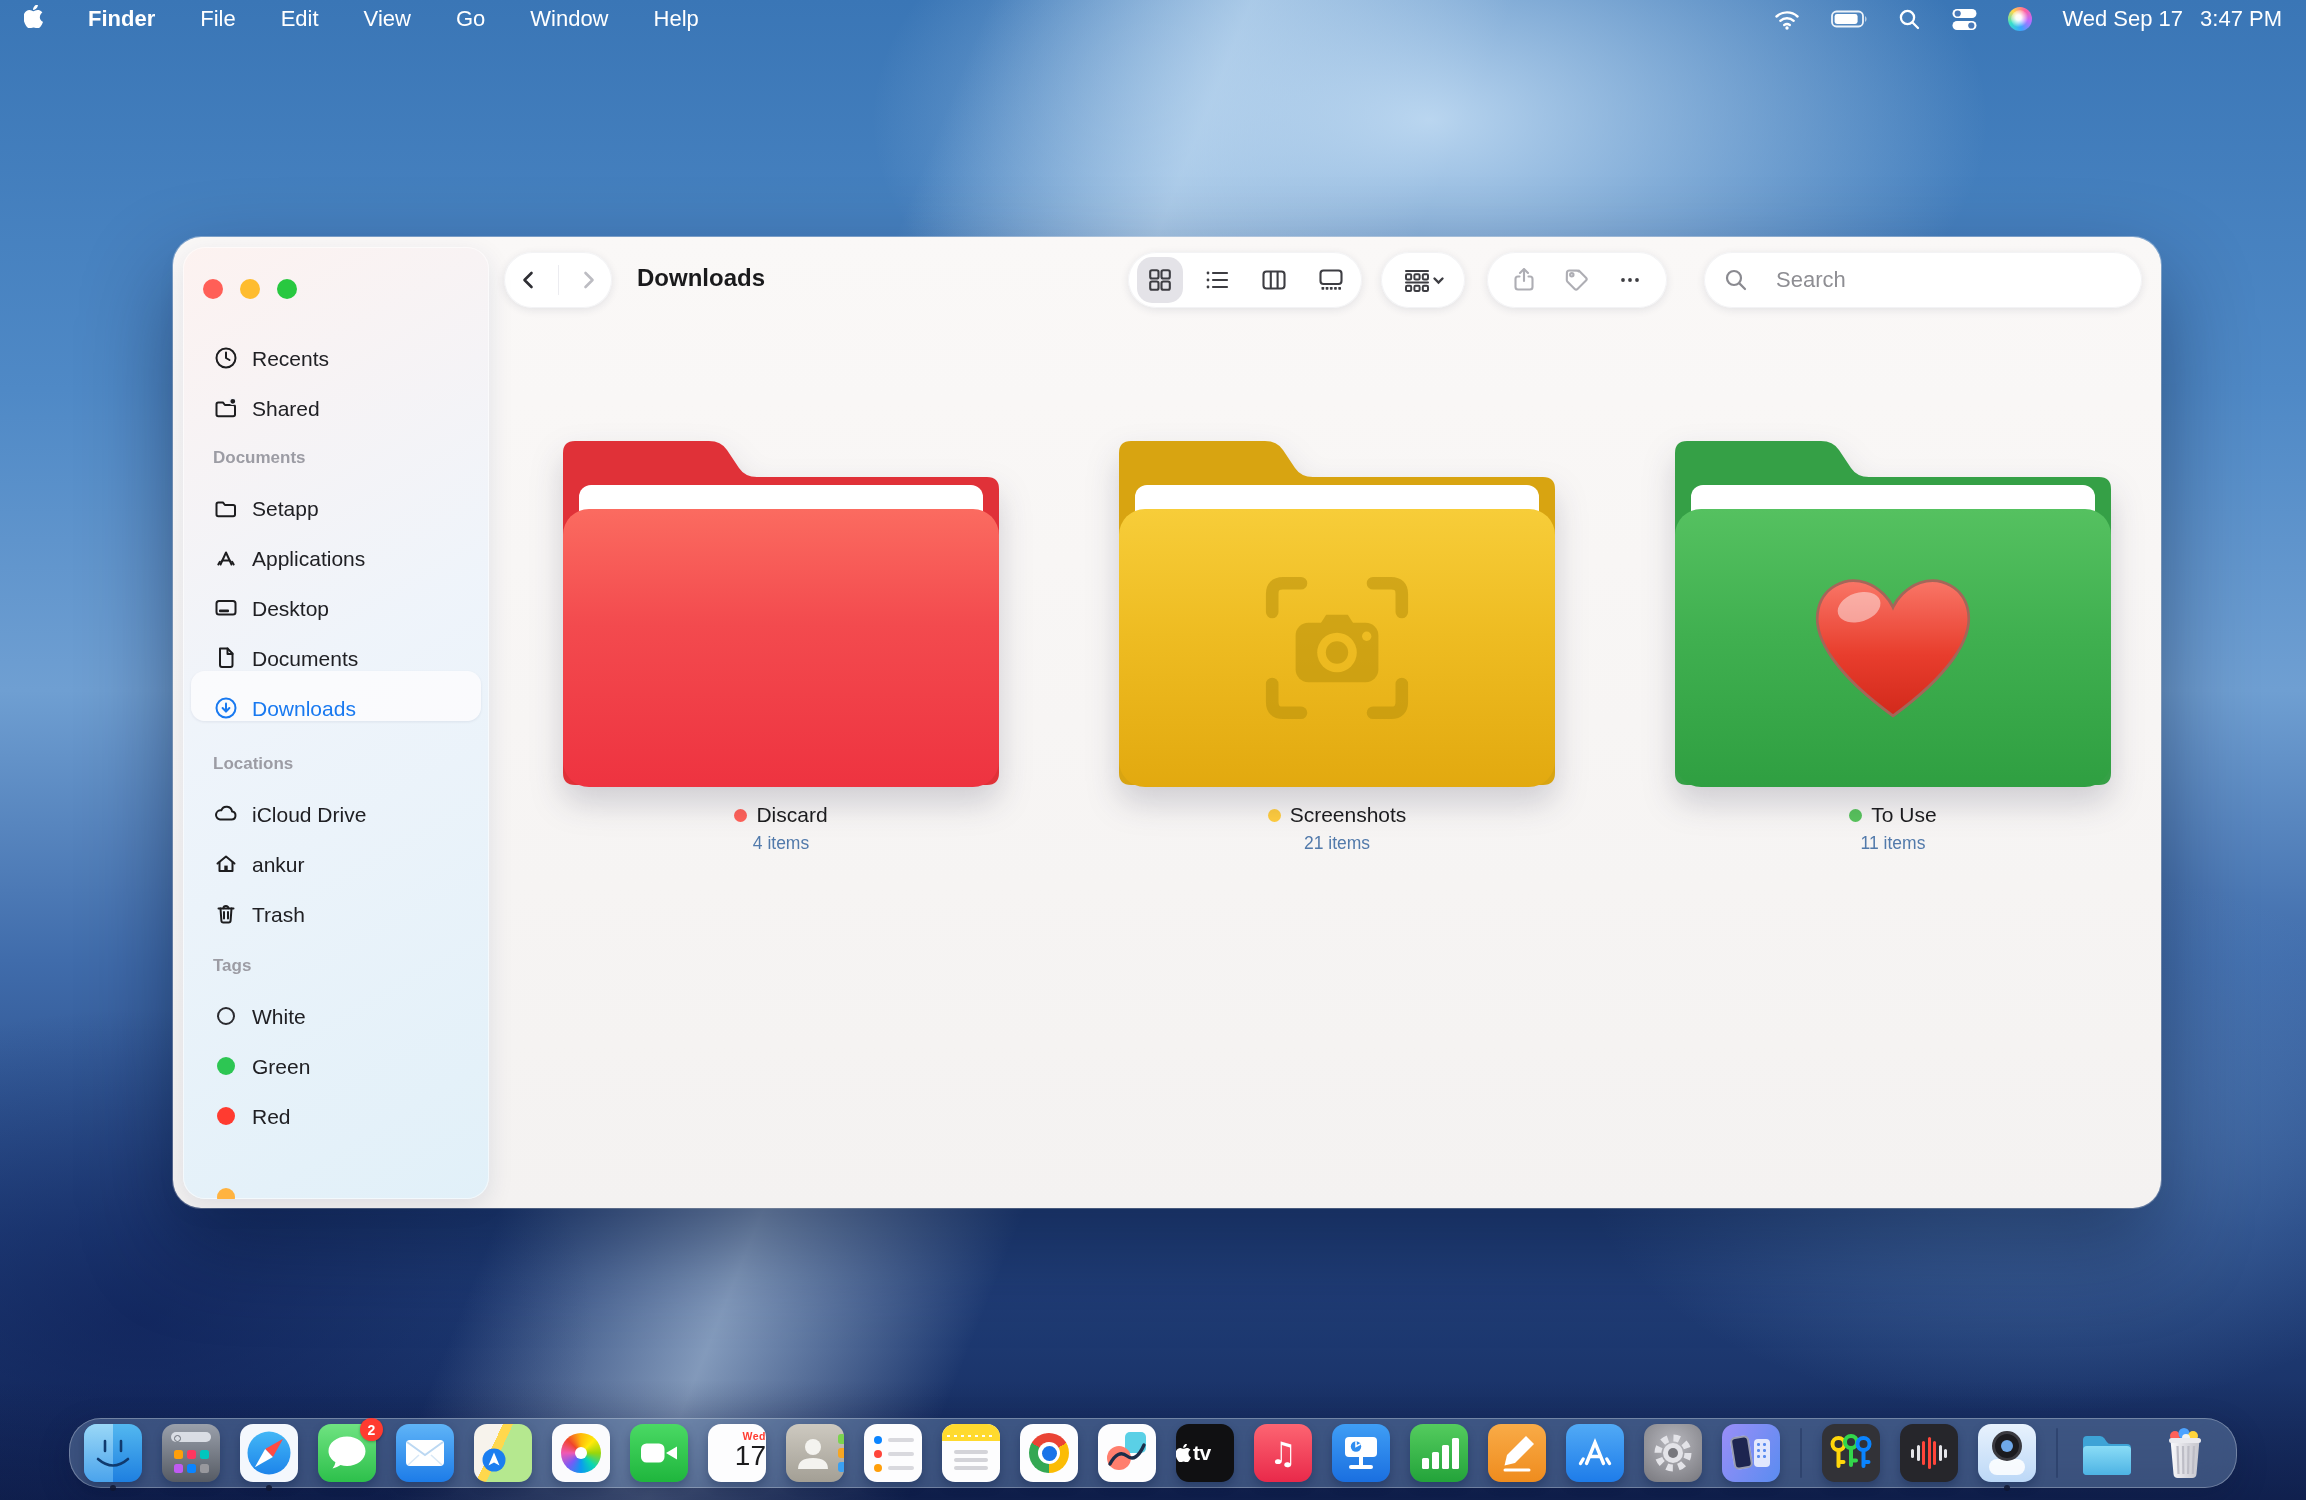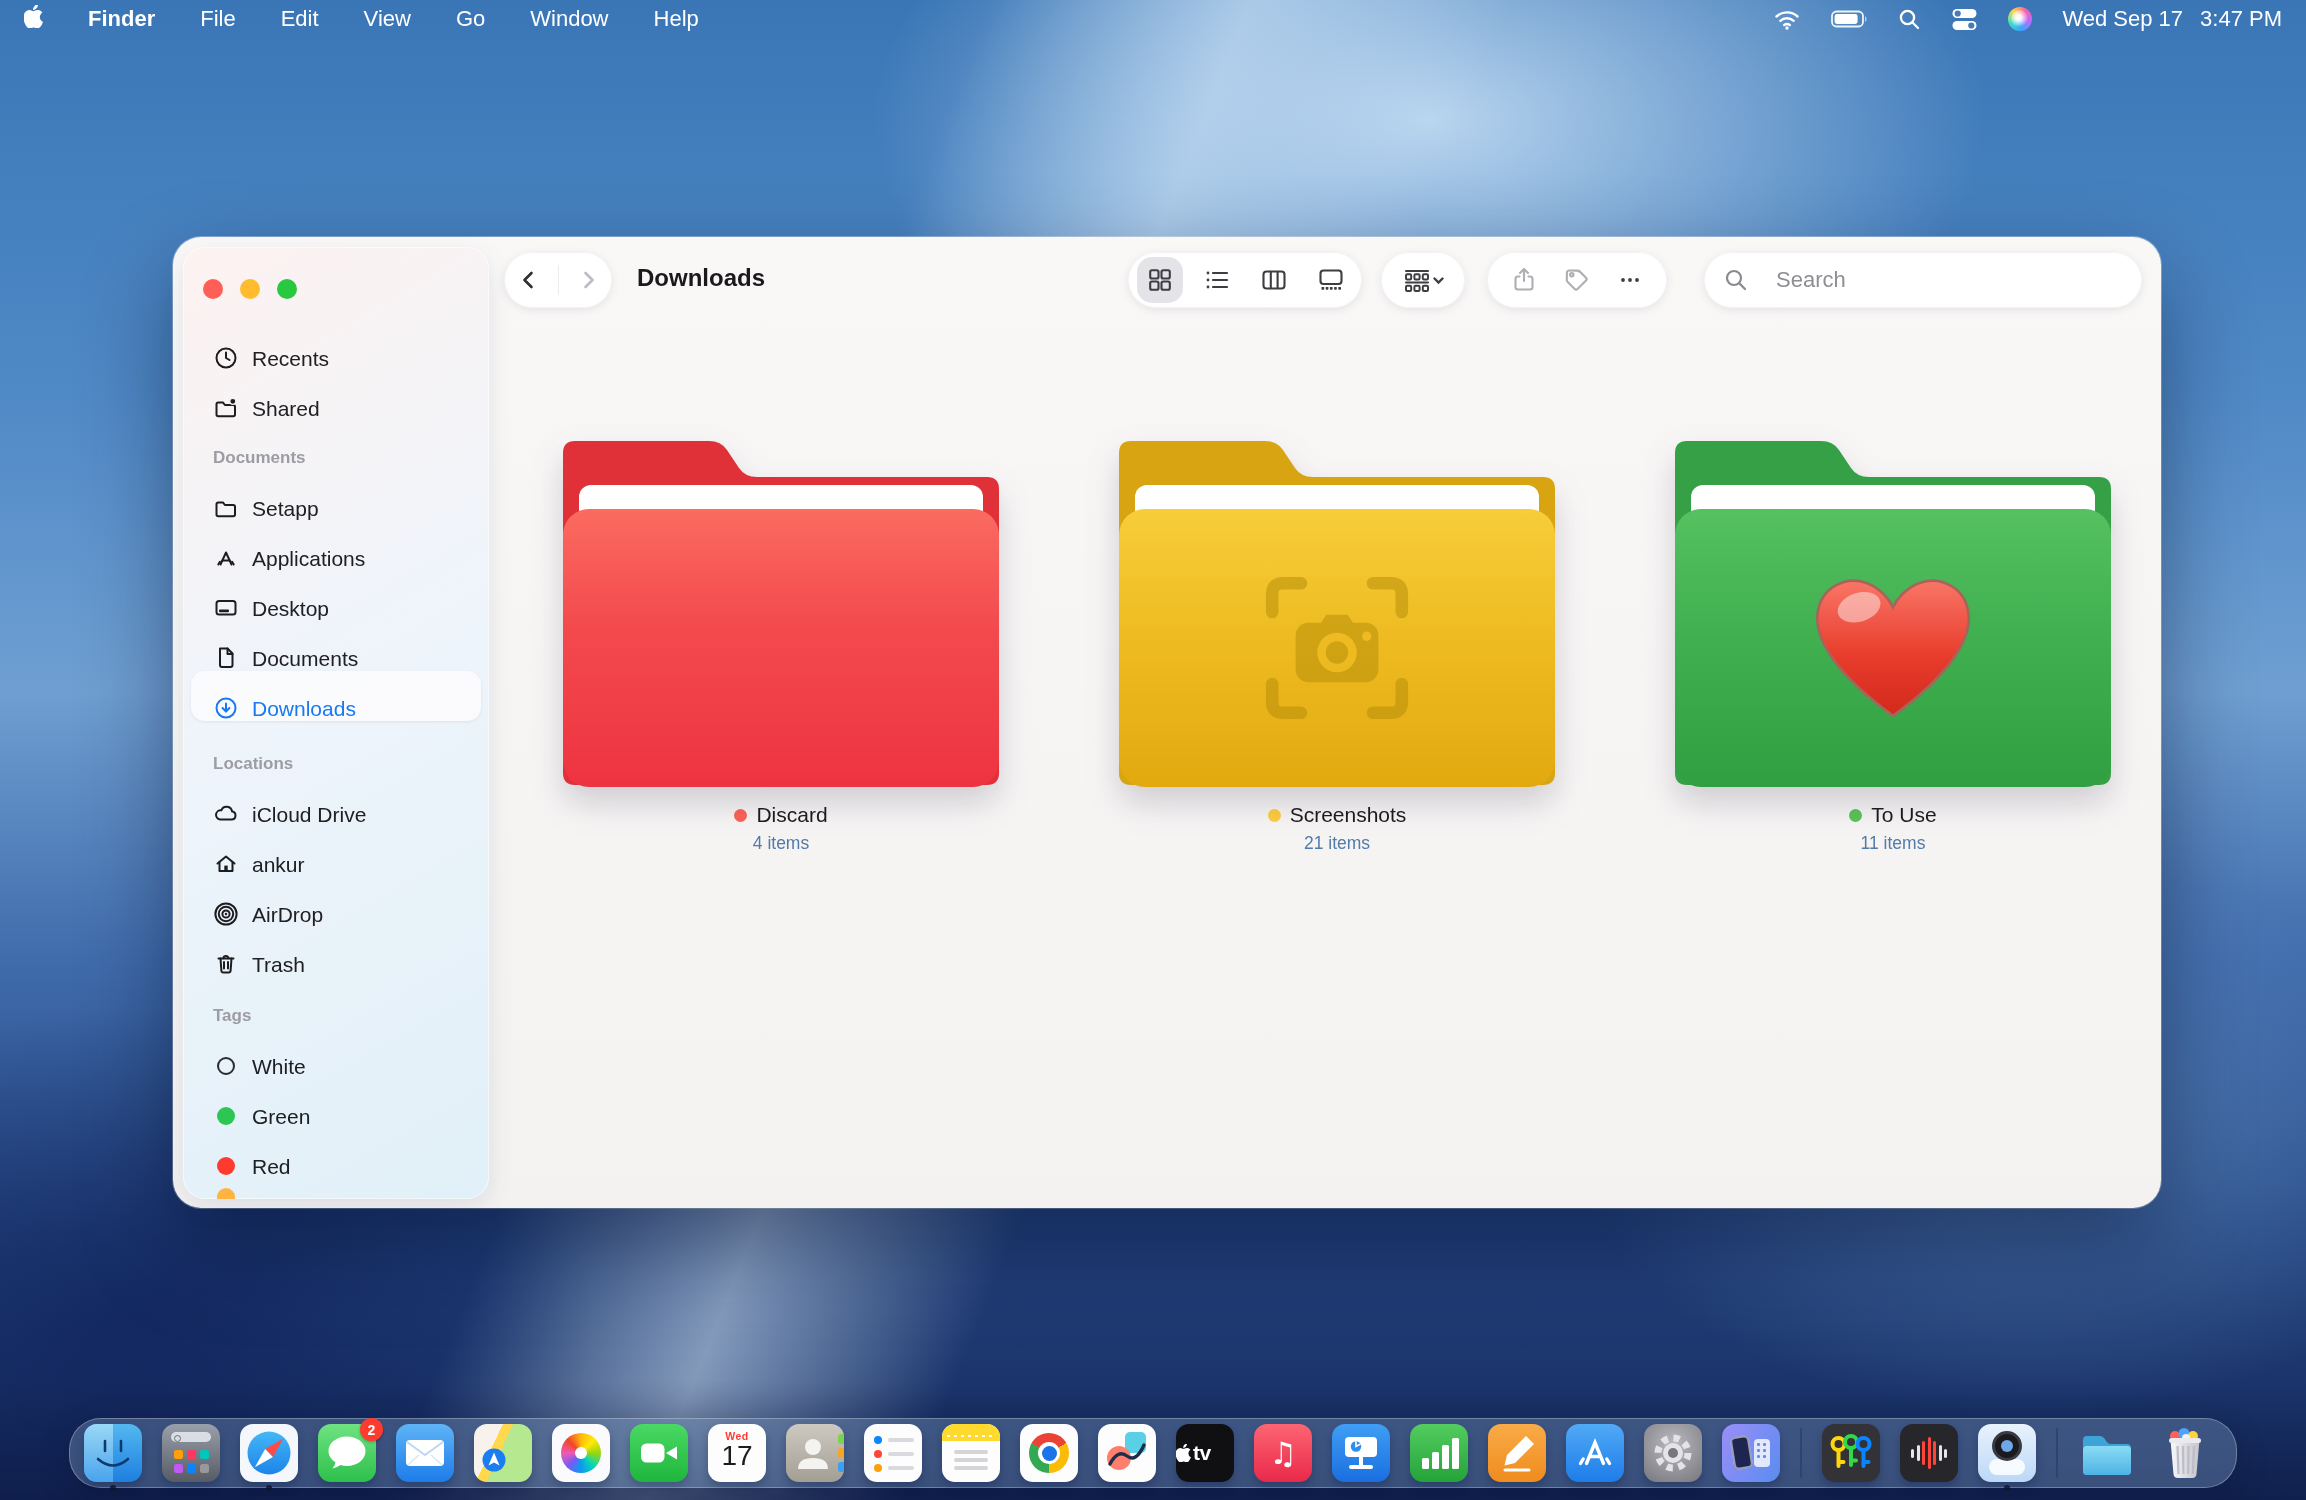--- a/index.html
+++ b/index.html
@@ -119,21 +119,21 @@
   .lp-dot{position:absolute;width:9px;height:9px;border-radius:2.5px}
   .i-safari{background:#f4f8fd}
   .i-msg{background:linear-gradient(180deg,#6fe381,#2dc04b)}
   .i-mail{background:linear-gradient(180deg,#5fb4f7,#1d7ce8)}
   .i-maps{background:linear-gradient(115deg,#f7f3ec 0 34%,#ffd84d 34% 46%,#b5e88f 46% 100%)}
   .i-photos{background:#fbfbfd}
   .ph-flower{position:absolute;left:9px;top:9px;width:40px;height:40px;border-radius:50%;
     background:conic-gradient(#ffba0a,#ffe90a,#9ad60a,#0ad6b4,#0a9af0,#7a5af5,#f05ab4,#f0452a,#ffba0a)}
   .ph-flower::after{content:"";position:absolute;left:14px;top:14px;width:12px;height:12px;border-radius:50%;background:#fff}
   .i-ft{background:linear-gradient(180deg,#4ad964,#1fb63d)}
-  .i-cal{background:#fdfdfe;text-align:center}
+  .i-cal{background:#fdfdfe;text-align:right}
   .cal-wd{position:absolute;top:6px;left:0;right:0;font-size:10.5px;font-weight:700;color:#ff3b30;letter-spacing:.5px}
   .cal-day{position:absolute;top:16px;left:0;right:0;font-size:28px;font-weight:300;color:#1c1c1e}
   .i-cont{background:linear-gradient(180deg,#cdc9c0,#a39f95)}
   .ct-tab{position:absolute;right:0;width:6px;height:10px}
   .i-rem{background:#fdfdfe}
   .rm-dot{position:absolute;left:10px;width:8px;height:8px;border-radius:50%}
   .rm-line{position:absolute;left:24px;width:26px;height:4px;border-radius:2px;background:#d9d9de}
   .i-notes{background:#fdfdfe}
   .nt-band{position:absolute;left:0;right:0;top:0;height:17px;background:#ffda2e}
   .nt-band::after{content:"";position:absolute;left:5px;right:5px;top:11px;height:2.4px;
@@ -425,31 +425,20 @@
               <path d="M4.5 12.5 L13 5.5 L21.5 12.5"></path>
               <path d="M6.5 11.2 V20 h13 V11.2"></path>
               <rect x="11.3" y="14.6" width="3.4" height="5.4" fill="#1d1d1f" stroke="none"></rect>
             </svg>
           </span>
         <span>ankur</span>
       </div>
       <div class="srow">
         <span class="si">
             <svg viewBox="0 0 26 26">
-              <circle cx="13" cy="13" r="3.6"></circle>
-              <circle cx="13" cy="13" r="7.2"></circle>
-              <circle cx="13" cy="13" r="10.6"></circle>
-              <circle cx="13" cy="13" r="1.2" fill="#1d1d1f" stroke="none"></circle>
-            </svg>
-          </span>
-        <span>AirDrop</span>
-      </div>
-      <div class="srow">
-        <span class="si">
-            <svg viewBox="0 0 26 26">
               <path d="M5.5 7.5 H20.5"></path>
               <path d="M10.5 7.3 a2.5 2.3 0 0 1 5 0"></path>
               <path d="M7.5 7.5 l.9 12.2 q.15 1.8 1.9 1.8 h5.4 q1.75 0 1.9-1.8 L18.5 7.5"></path>
               <path d="M11 11 V17.5 M15 11 V17.5"></path>
             </svg>
           </span>
         <span>Trash</span>
       </div>
 
       <div class="shead tg">Tags</div>

